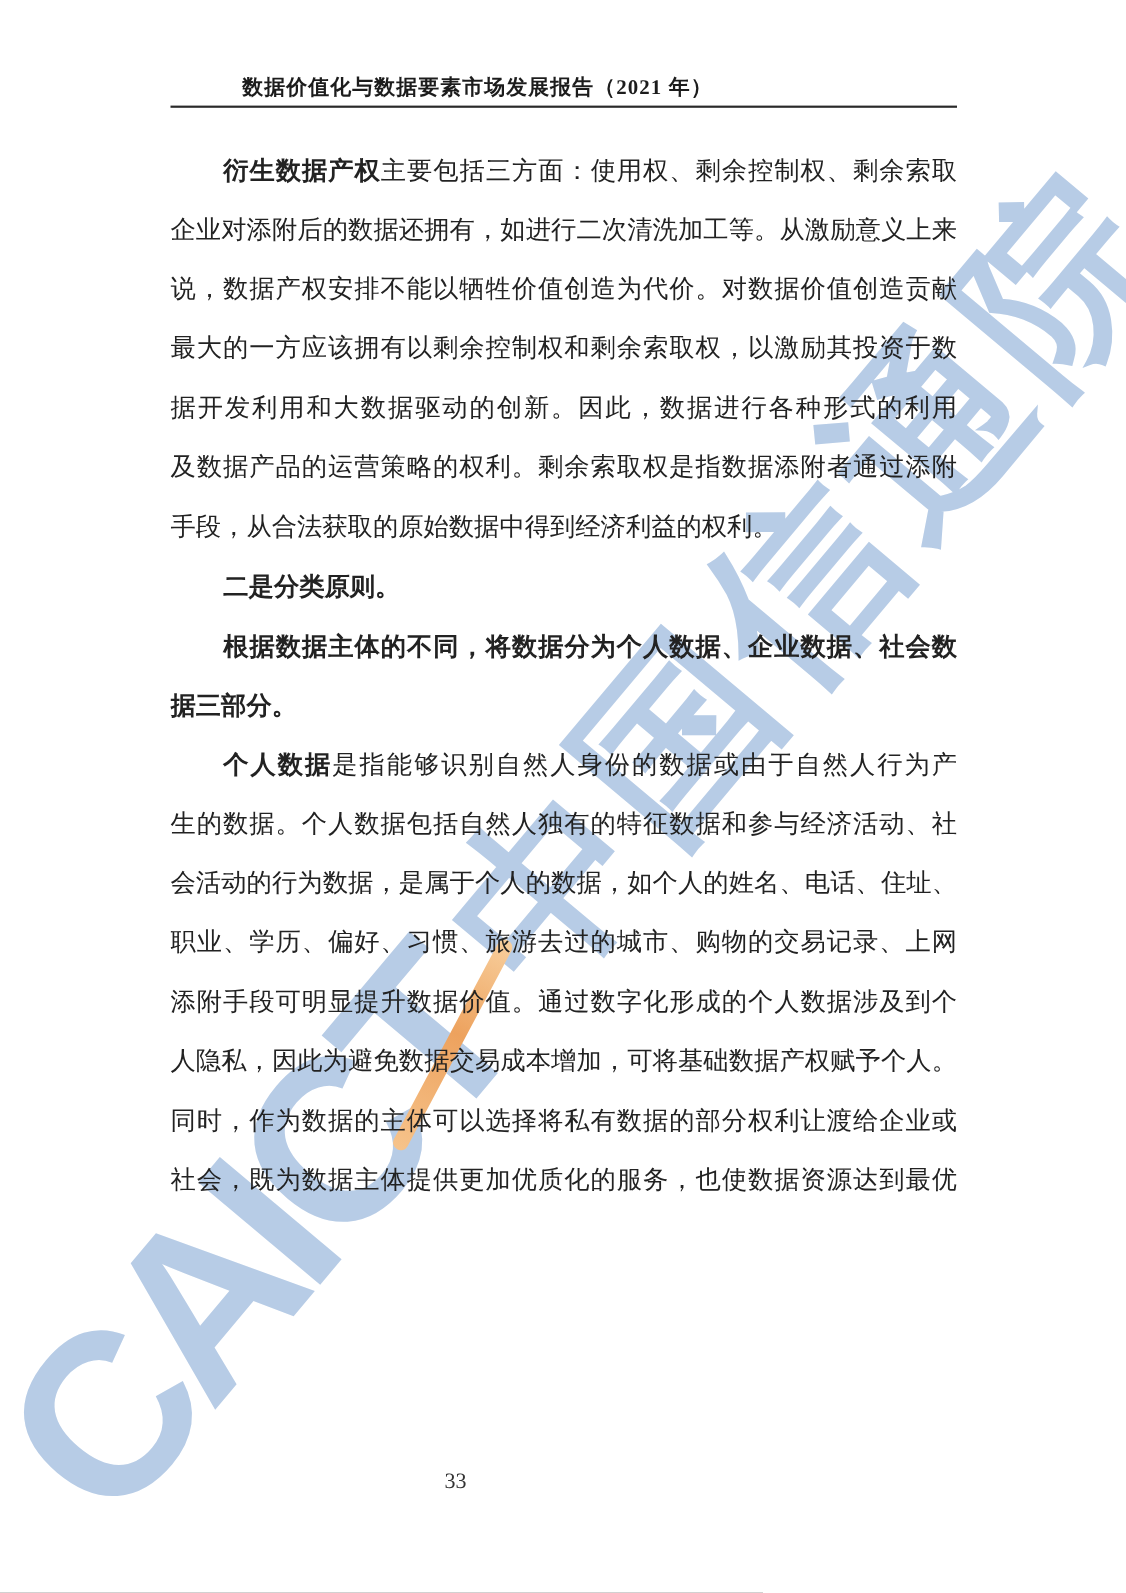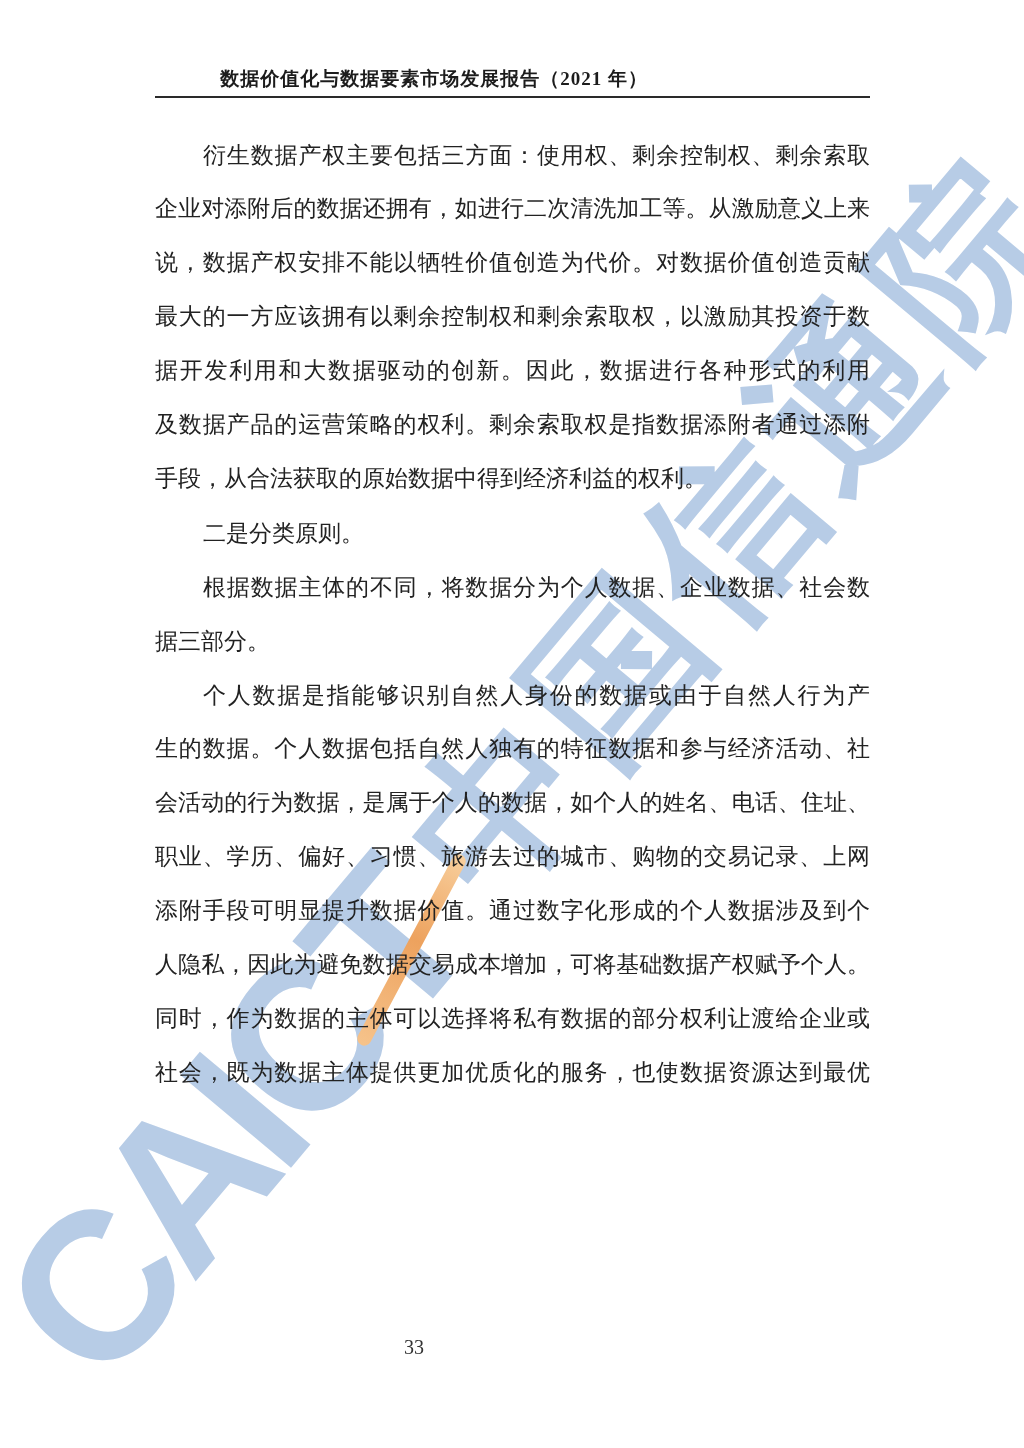--- a/index.html
+++ b/index.html
@@ -46,21 +46,21 @@
   .ln{
     height:54px;line-height:54px;
     text-align:justify;text-align-last:justify;
     text-justify:inter-ideograph;
     overflow:hidden;
   }
   .ln.end{text-align-last:left;}
   .ln.ind{padding-left:48px;}
   .b{
     font-family:"Liberation Sans","DejaVu Sans",sans-serif;
-    font-weight:400;
+    font-weight:700;
   }
   
   .pageno{position:absolute;top:1336px;left:0;width:828px;text-align:center;
     font-size:20px;color:#333;z-index:2;}
 </style>
 </head>
 <body>
 
 <div class="page">
 

